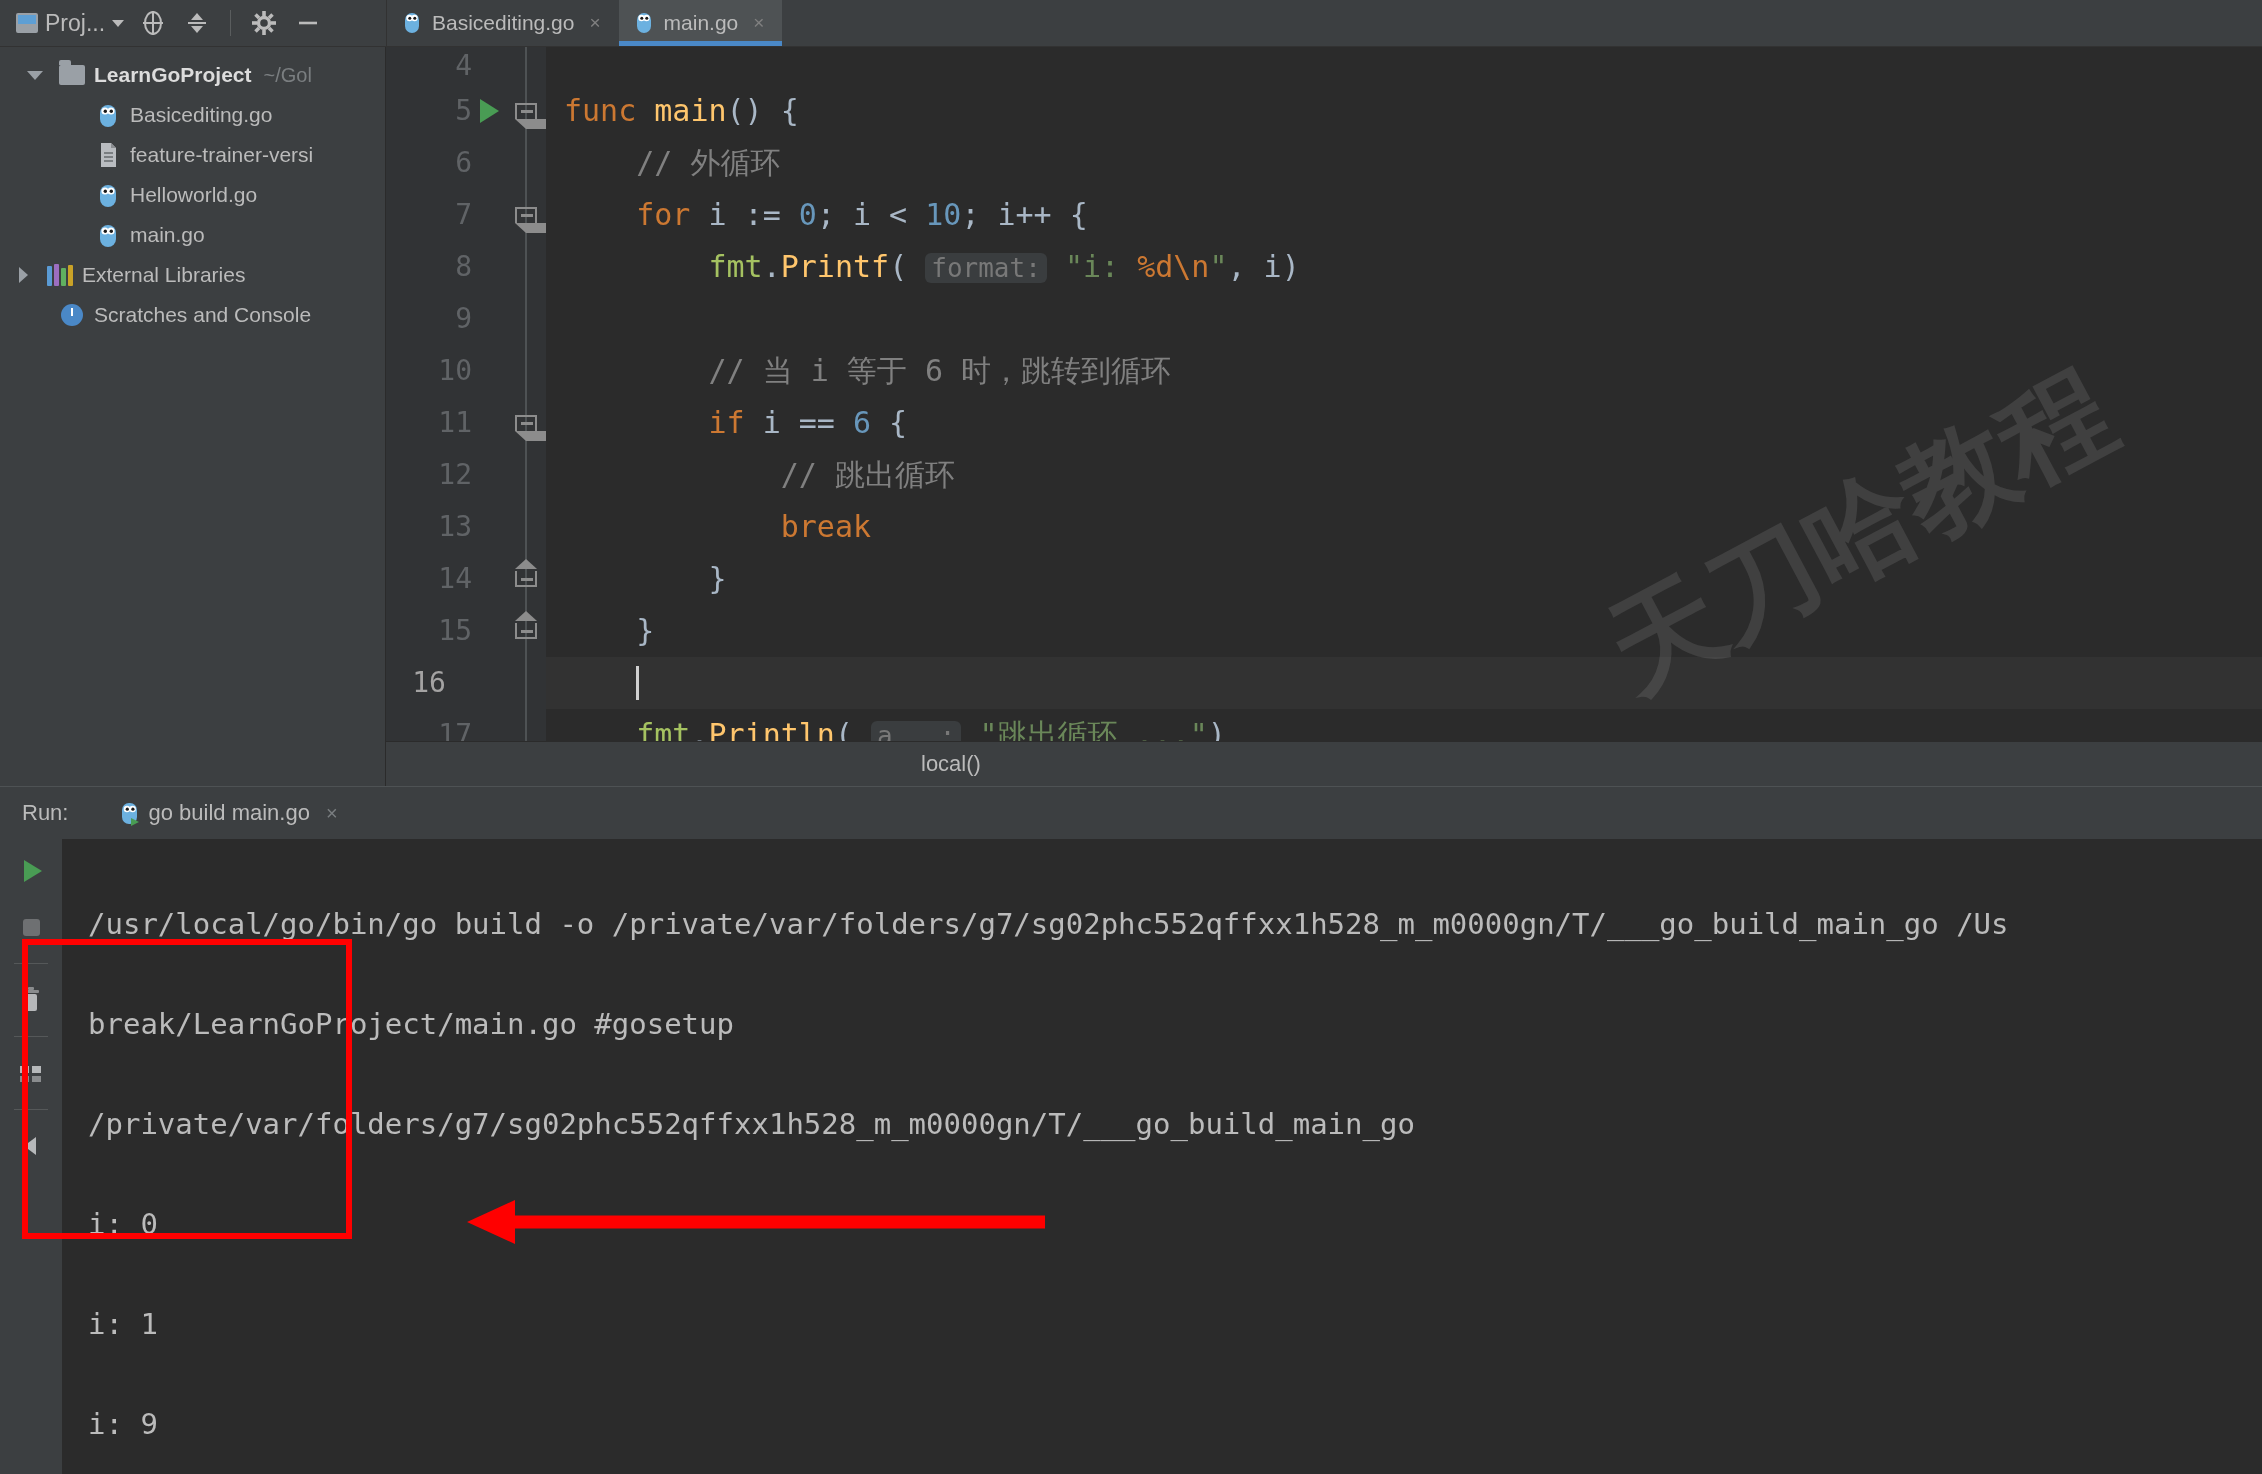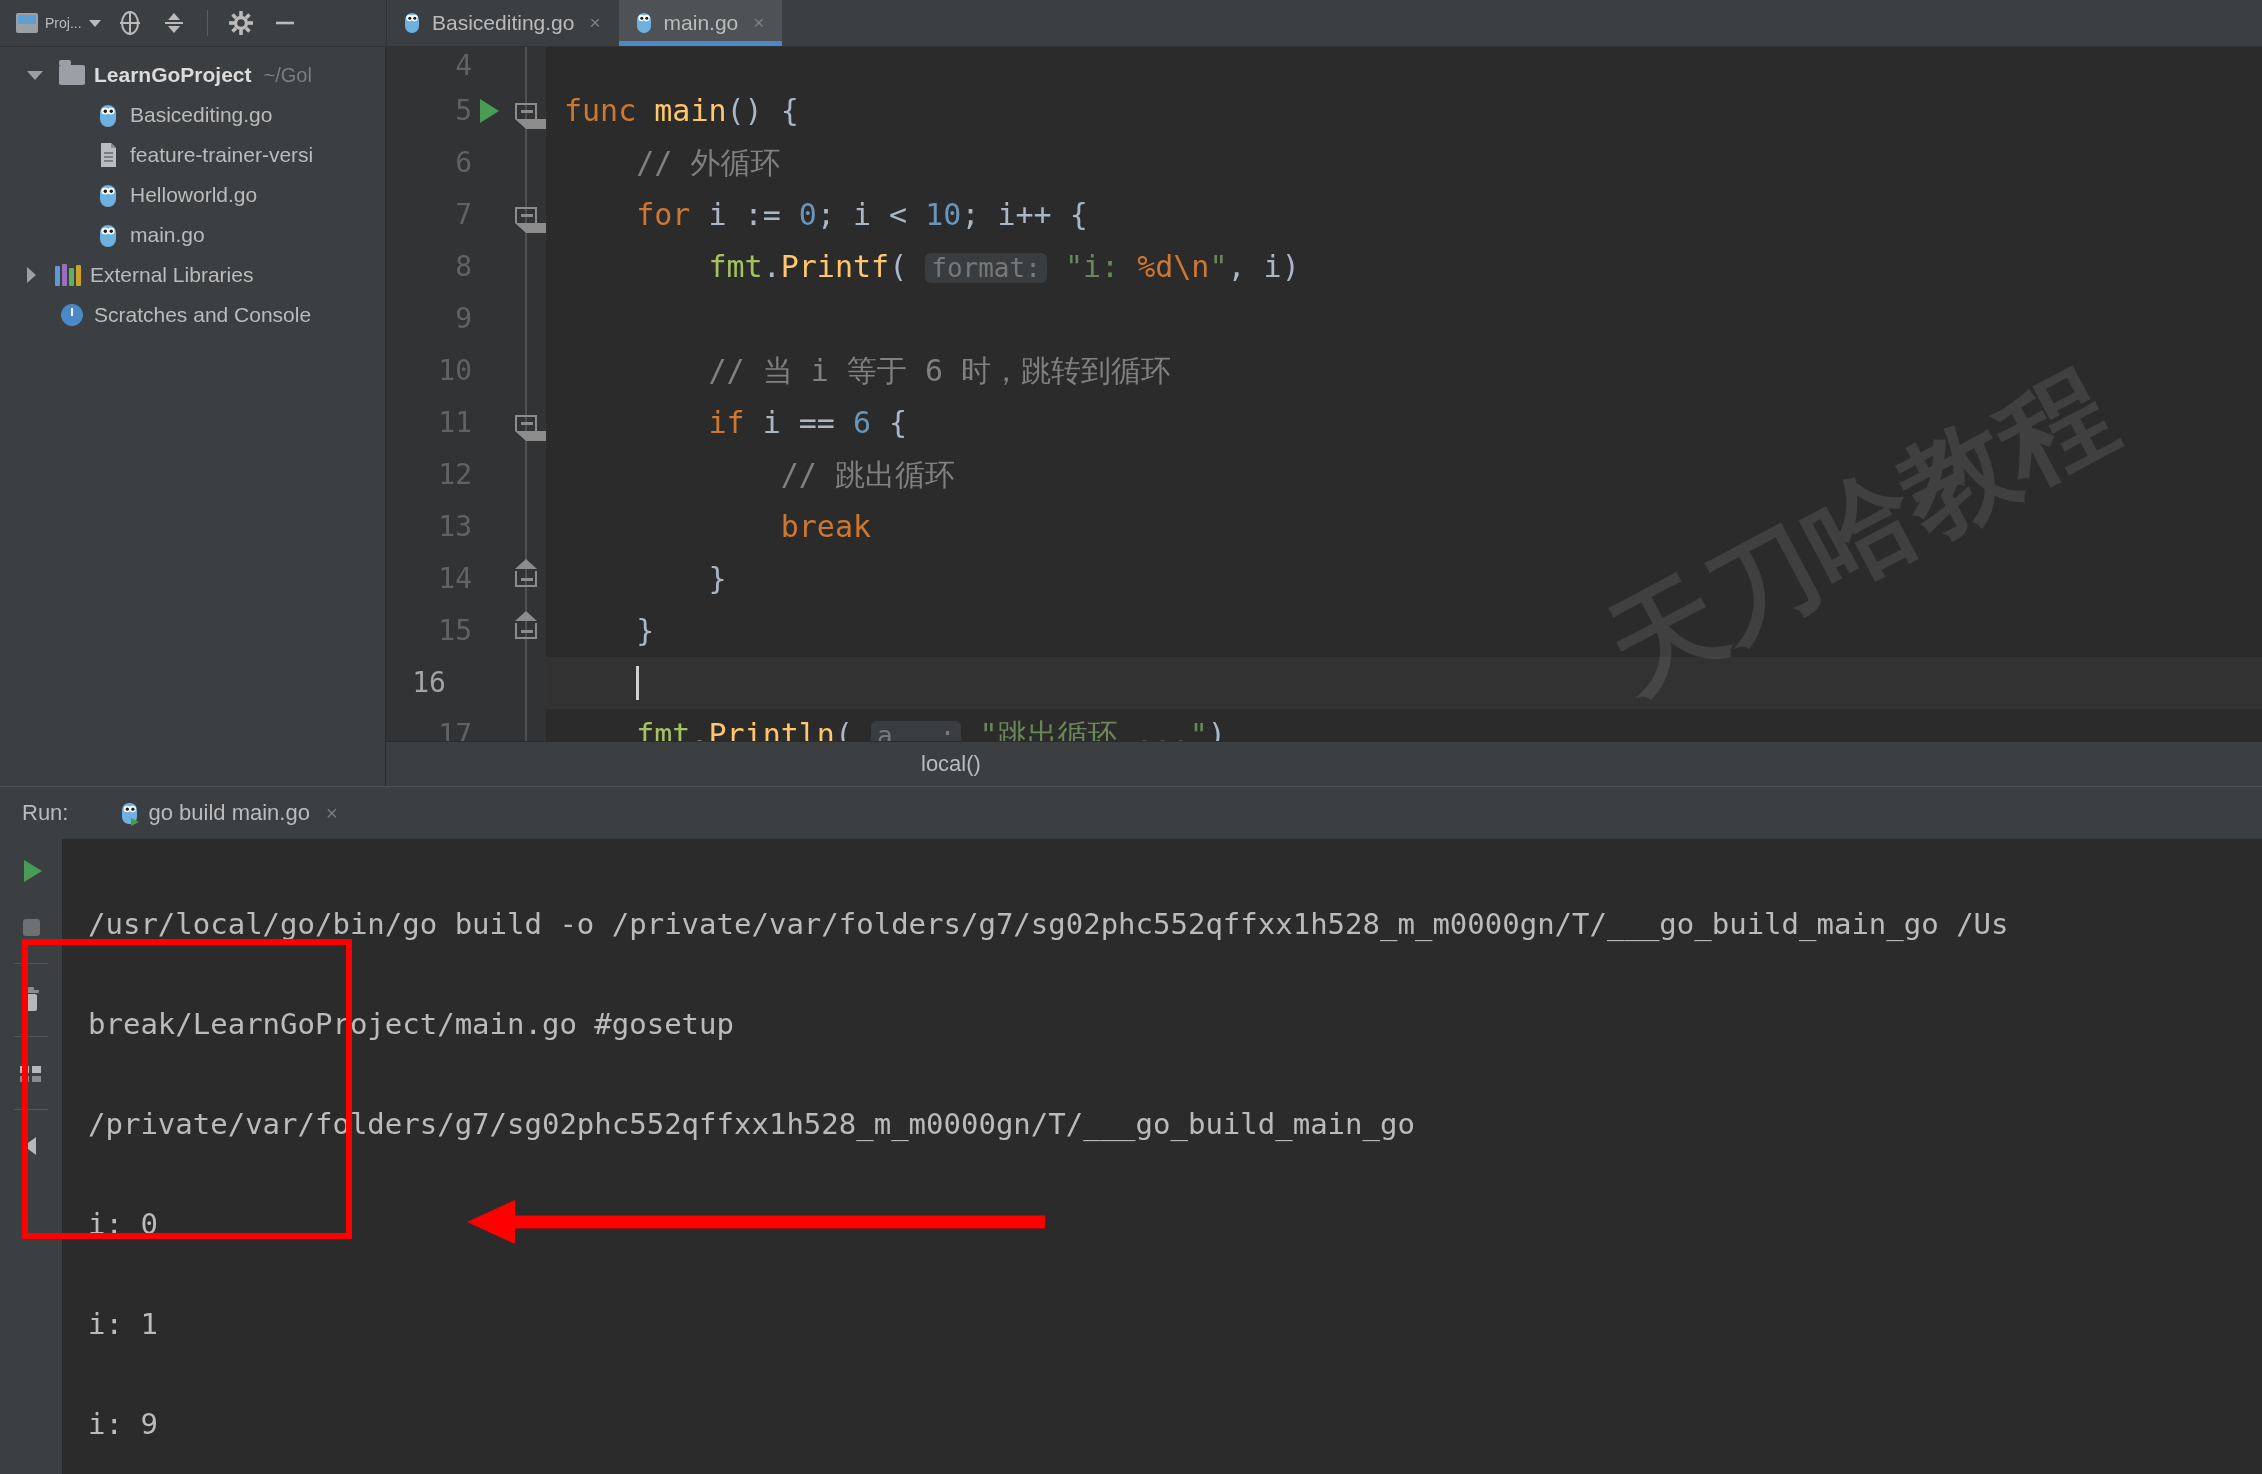--- a/index.html
+++ b/index.html
@@ -32,21 +32,21 @@
     display: flex;
     align-items: center;
     width: 386px;
     flex: 0 0 386px;
     padding-left: 16px;
     gap: 14px;
     background: #3c3f41;
   }
   .proj-btn {
     display: flex; align-items: center; gap: 7px;
-    color: #bbbbbb; font-size: 14px;
+    color: #bbbbbb; font-size: 23px;
     cursor: default;
   }
   .proj-ico {
     width: 22px; height: 20px;
     border: 2px solid #9aa0a6;
     background: linear-gradient(to bottom, #5e9fd4 0 55%, #9aa0a6 55% 100%);
     border-radius: 2px;
     display:inline-block;
   }
   .caret-down {
@@ -425,21 +425,21 @@
             <rect x="3" y="4" width="16" height="22" rx="8" fill="#6cb1e0"></rect>
             <circle cx="8" cy="10" r="3.6" fill="#ffffff"></circle>
               <circle cx="14" cy="10" r="3.6" fill="#ffffff"></circle>
             <circle cx="8.3" cy="10.2" r="1.7" fill="#1a1a1a"></circle>
               <circle cx="14.3" cy="10.2" r="1.7" fill="#1a1a1a"></circle>
           </svg>
         </span>
         <span class="tname">main.go</span>
       </div>
 
-      <div class="tree-row" style="padding-left:14px;">
+      <div class="tree-row" style="padding-left:6px;">
         <span class="tw">
             <span class="arrow-r"></span>
           </span>
         <span class="ico-slot">
           <span class="lib-ico">
             <i style="height:20px;background:#5a9bd5;"></i>
             <i style="height:22px;background:#9c6ec0;"></i>
             <i style="height:18px;background:#60b060;"></i>
             <i style="height:21px;background:#c9a227;"></i>
           </span>

